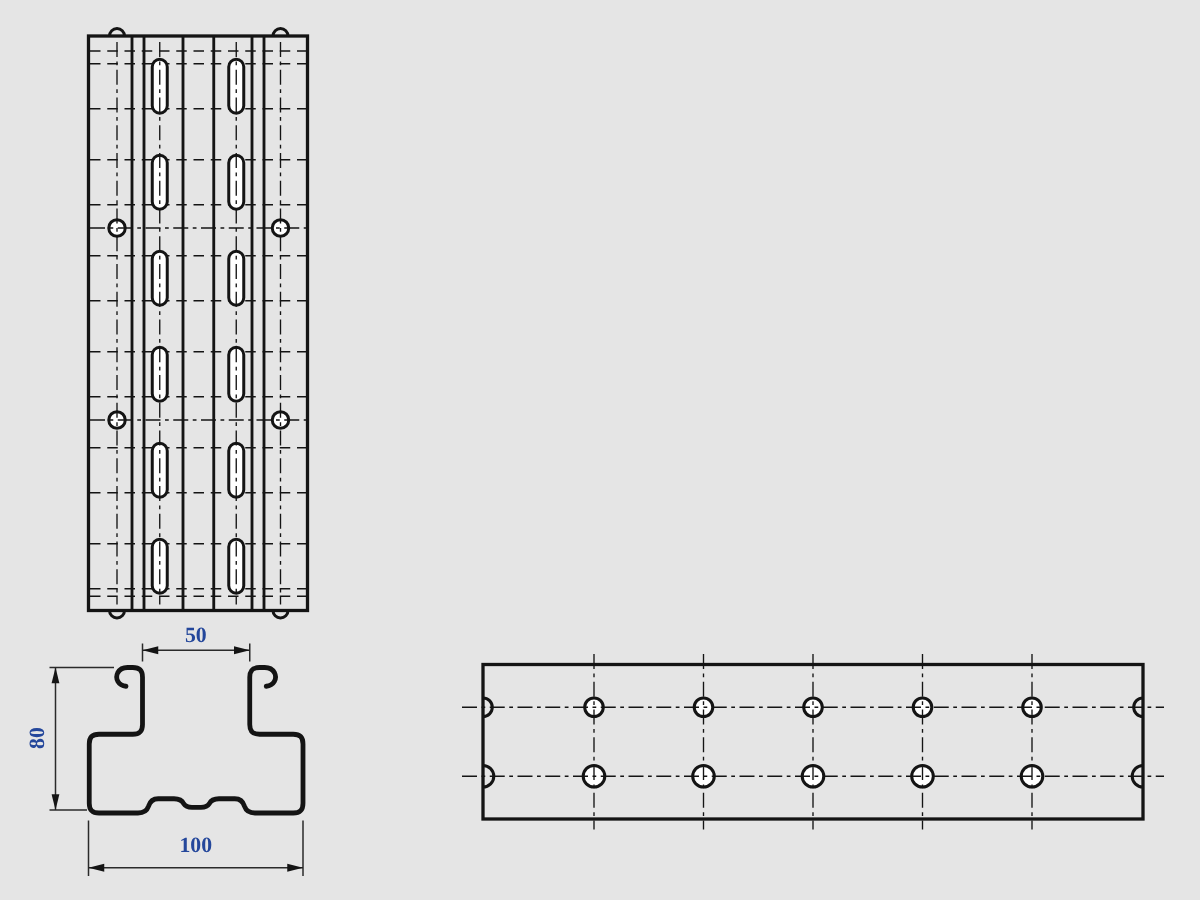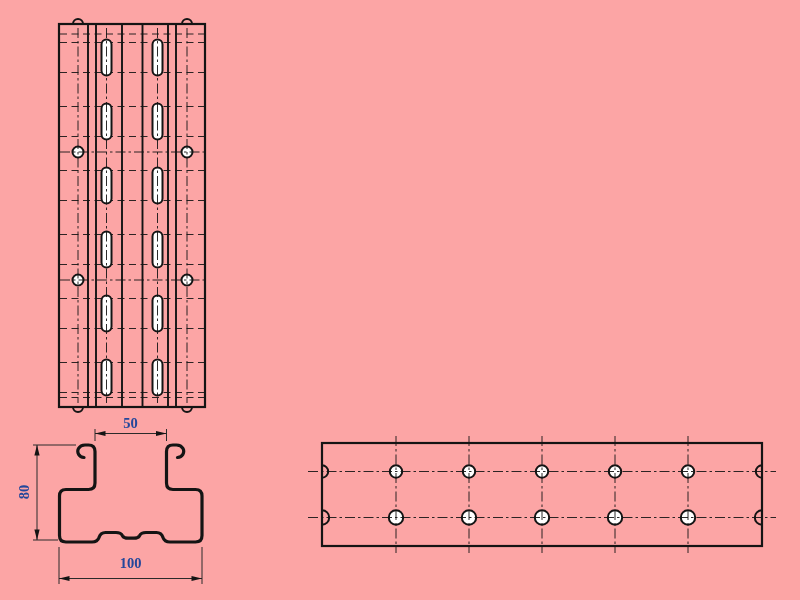--- a/index.html
+++ b/index.html
@@ -1,16 +1,16 @@
 <!DOCTYPE html>
 <html><head>
 <meta charset="utf-8">
 <style>
   html,body{margin:0;padding:0;background:#ffffff;}
-  .canvas{position:relative;width:800px;height:600px;background:#fca5a5;overflow:hidden;}
+  .canvas{position:relative;width:800px;height:600px;background:#e5e5e5;overflow:hidden;}
   svg text{font-family:"Liberation Serif","DejaVu Serif",serif;}
   .dimtext{font-size:14.5px;font-weight:bold;}
 </style>
 </head>
 <body>
 
 <div class="canvas">
   <svg id="drawing" width="800" height="600" viewBox="0 0 800 600">
     <defs>
       <marker id="arr" markerUnits="userSpaceOnUse" markerWidth="12" markerHeight="8" viewBox="0 0 11 8" refX="10.5" refY="4" orient="auto-start-reverse">

